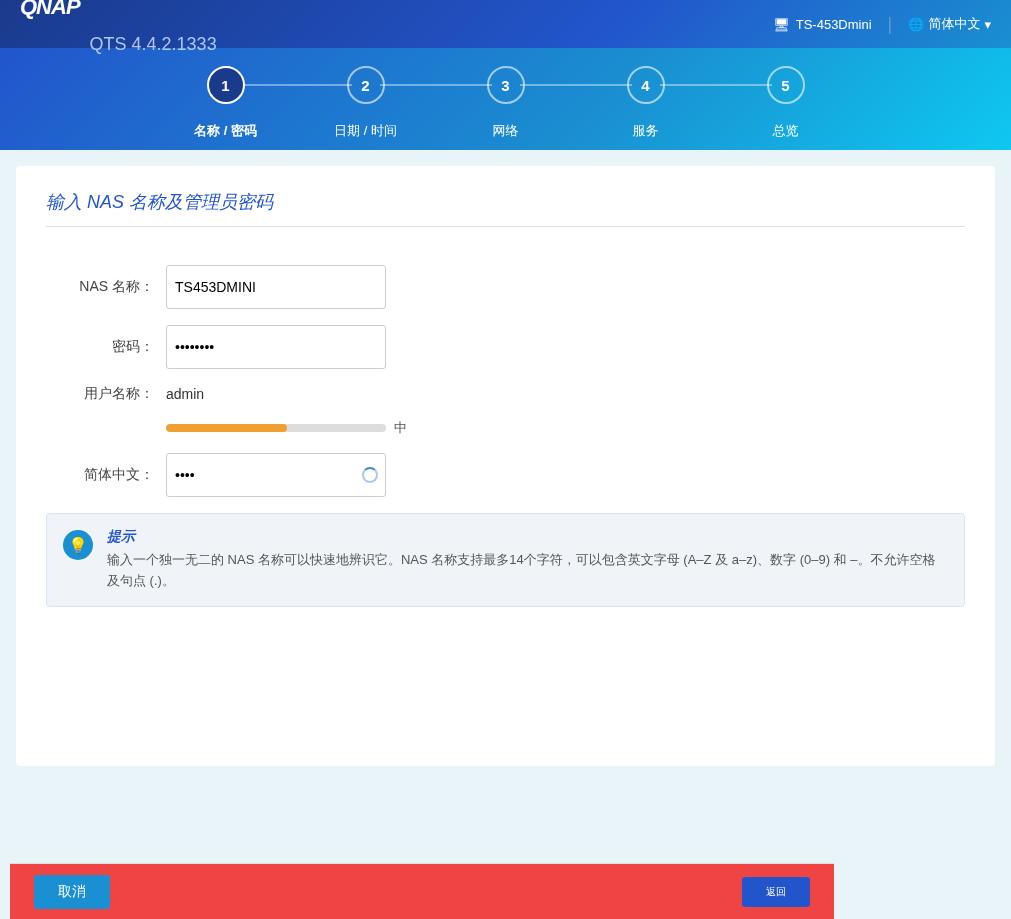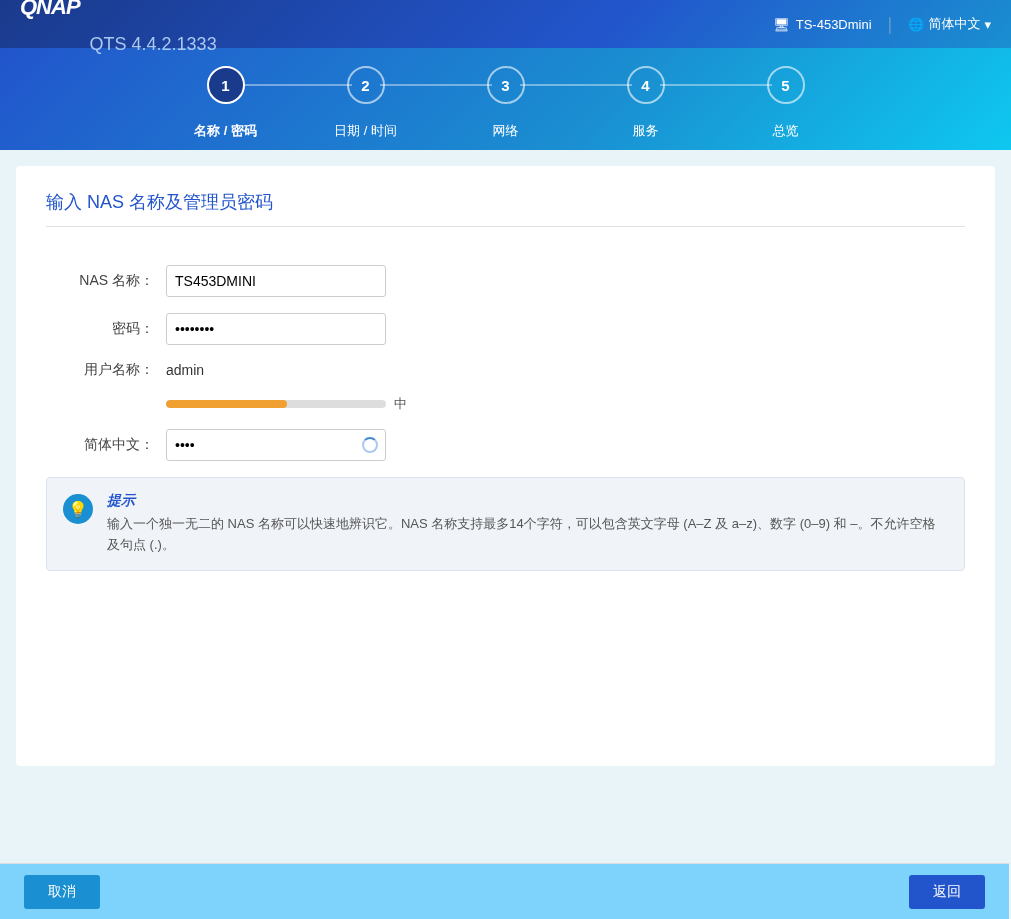--- a/index.html
+++ b/index.html
@@ -133,20 +133,21 @@
       min-height: 600px;
       position: relative;
     }
     .page-title {
       color: #2255cc;
       font-size: 18px;
       font-weight: normal;
       margin-bottom: 28px;
       padding-bottom: 12px;
       border-bottom: 1px solid #e0e0e0;
+      font-style: italic;
     }
 
     
     .form-section {
       padding: 10px 0 0 0;
     }
     .form-row {
       display: flex;
       align-items: center;
       margin-bottom: 16px;
@@ -158,21 +159,21 @@
       color: #444;
       font-size: 14px;
       flex-shrink: 0;
     }
     .form-value {
       color: #333;
       font-size: 14px;
     }
     .form-input {
       width: 220px;
-      height: 32px;
+      height: 44px;
       border: 1px solid #ccc;
       border-radius: 3px;
       padding: 0 8px;
       font-size: 14px;
       outline: none;
     }
 
     
     .password-strength-row {
       display: flex;
@@ -273,24 +274,24 @@
     .tip-text {
       font-size: 13px;
       color: #555;
       line-height: 1.6;
     }
 
     
     .footer {
       position: fixed;
       bottom: 0;
-      left: 0;
-      width: 1009px;
+      left: 10px;
+      width: 824px;
       height: 56px;
-      background: #7dd3fc;
+      background: #ef4444;
       border-top: 1px solid #ddd;
       display: flex;
       align-items: center;
       justify-content: space-between;
       padding: 0 24px;
     }
     .btn-cancel {
       background: #1a8fd1;
       color: white;
       border: none;
@@ -299,21 +300,21 @@
       font-size: 14px;
       cursor: pointer;
       font-family: inherit;
     }
     .btn-back {
       background: #2255cc;
       color: white;
       border: none;
       border-radius: 3px;
       padding: 8px 24px;
-      font-size: 14px;
+      font-size: 10px;
       cursor: pointer;
       font-family: inherit;
     }
 
     .footer-right {
       display: flex;
       align-items: center;
       gap: 8px;
     }
   </style>

